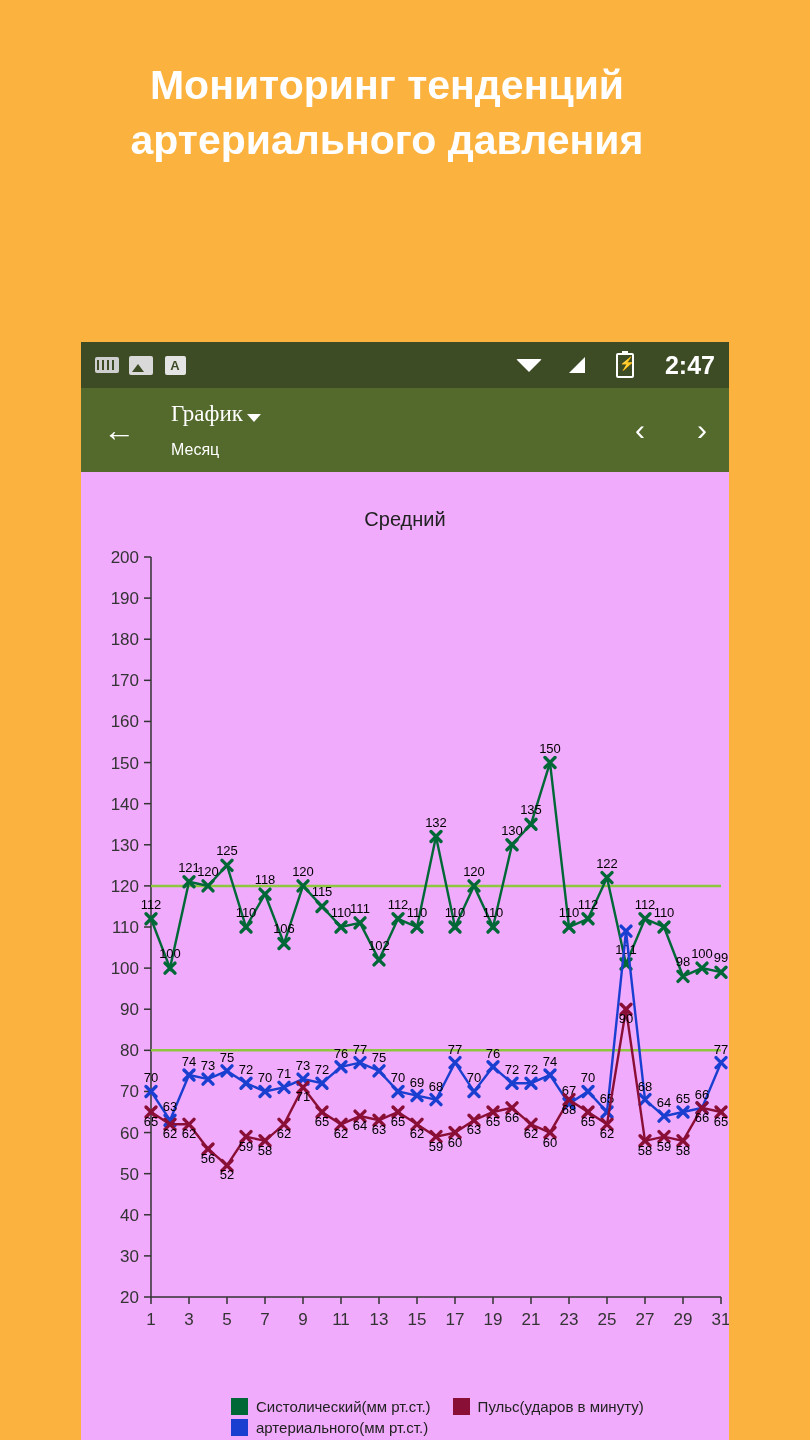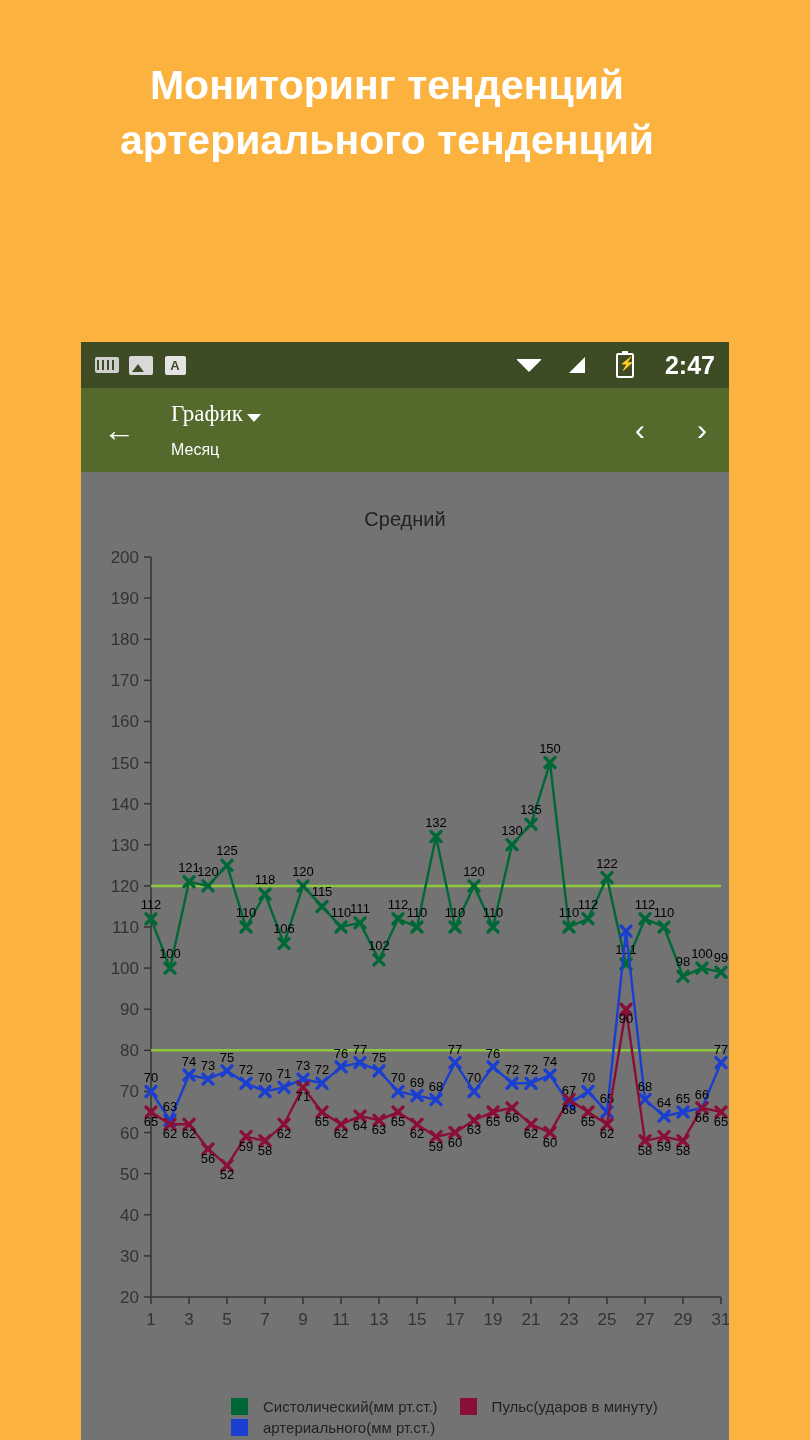--- a/index.html
+++ b/index.html
@@ -104,40 +104,40 @@
   .caret{
     width:0;height:0;margin-left:4px;margin-top:8px;
     border-left:7px solid transparent;border-right:7px solid transparent;
     border-top:8px solid #ffffff;
   }
   .app-sub{font-size:16px;margin-top:14px;}
   .navs{margin-left:auto;display:flex;gap:52px;align-items:center;}
   .nav-chev{font-size:30px;}
 
   
-  .chart-wrap{position:relative;background:#737373;height:968px;}
+  .chart-wrap{position:relative;background:#f0abfc;height:968px;}
   .chart-title{
     text-align:center;font-size:20px;color:#222;padding-top:36px;
   }
   .plot{position:relative;margin-top:6px;height:850px;}
   svg{display:block;}
   .legend{
     position:absolute;left:0;bottom:4px;width:100%;
     font-size:15px;color:#222;
   }
   .legend-row{display:flex;gap:22px;padding-left:150px;align-items:center;margin-top:4px;}
-  .legend-item{display:flex;align-items:center;gap:15px;}
+  .legend-item{display:flex;align-items:center;gap:8px;}
   .sw{width:17px;height:17px;display:inline-block;}
 </style>
 </head>
 <body>
 
 <div class="promo-title">
   <div>Мониторинг тенденций</div>
-  <div>артериального тенденций</div>
+  <div>артериального давления</div>
 </div>
 
 <div class="phone">
 
   <div class="statusbar">
     <div class="left">
       <span class="sb-icon">
           <span class="kbd-ic"></span>
         </span>
       <span class="sb-icon">

